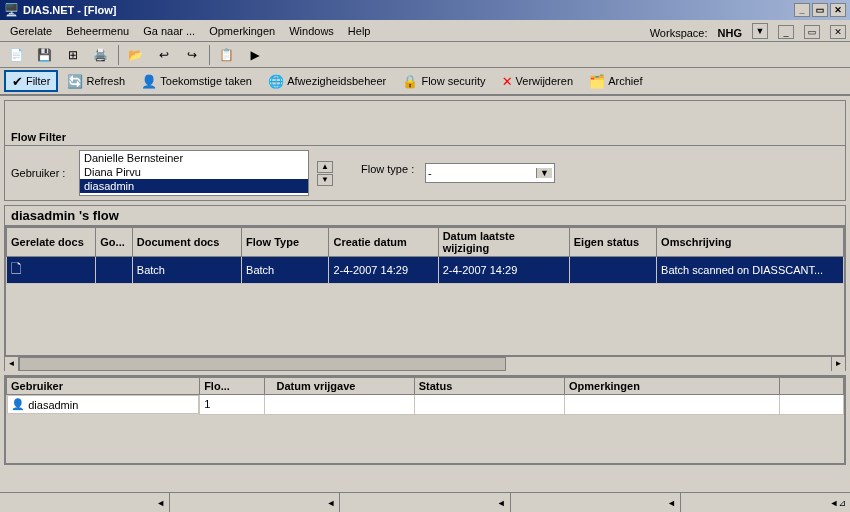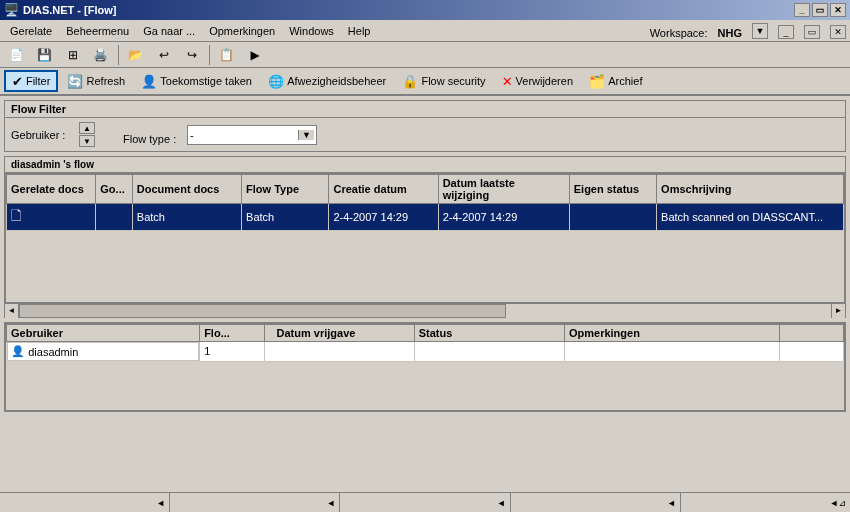--- a/index.html
+++ b/index.html
@@ -124,20 +124,21 @@
     .panel {
       background: #d4d0c8;
       border: 1px solid #808080;
     }
     .panel-header {
       background: #d4d0c8;
       padding: 2px 6px;
       font-size: 11px;
       font-weight: bold;
       border-bottom: 1px solid #808080;
+      margin-top: 28px;
     }
     .panel-content { padding: 4px 6px; }
 
     
     .filter-panel { }
     .filter-row {
       display: flex;
       align-items: center;
       gap: 8px;
     }
@@ -148,31 +149,31 @@
       border: 1px solid #808080;
       background: white;
       font-size: 11px;
       overflow: hidden;
     }
     .select-option {
       padding: 1px 4px;
       cursor: pointer;
     }
     .select-option.selected { background: #0a246a; color: white; }
-    .flow-type-area { display: flex; align-items: flex-end; gap: 4px; }
+    .flow-type-area { display: flex; align-items: flex-start; gap: 4px; }
     .select-arrow {
       margin-left: auto;
       font-size: 9px;
     }
 
     
     .section-header {
       background: #d4d0c8;
       padding: 2px 6px;
-      font-size: 10px;
+      font-size: 13px;
       font-weight: bold;
       border-bottom: 1px solid #808080;
     }
 
     
     .flow-table {
       width: 100%;
       border-collapse: collapse;
       font-size: 11px;
     }
@@ -342,20 +343,25 @@
 
 <div class="main-content">
 
   <div class="panel filter-panel">
     <div class="panel-header">
       <span>Flow Filter</span>
     </div>
     <div class="panel-content">
       <div class="filter-row">
         <span class="filter-label">Gebruiker :</span>
+        <div class="filter-select-multi">
+          <div class="select-option">Danielle  Bernsteiner</div>
+          <div class="select-option">Diana Pirvu</div>
+          <div class="select-option selected">diasadmin</div>
+        </div>
         <div style="display:flex;flex-direction:column;gap:1px;">
           <div style="width:16px;height:12px;background:#d4d0c8;border:1px solid #808080;display:flex;align-items:center;justify-content:center;font-size:8px;cursor:pointer;">▲</div>
           <div style="width:16px;height:12px;background:#d4d0c8;border:1px solid #808080;display:flex;align-items:center;justify-content:center;font-size:8px;cursor:pointer;">▼</div>
         </div>
         <div class="flow-type-area" style="margin-left:20px;">
           <span class="filter-label">Flow type :</span>
           <div style="display:flex;align-items:center;width:130px;height:20px;border:1px solid #808080;background:white;font-size:11px;padding:0 2px;">
             <span>-</span>
             <span class="select-arrow" style="margin-left:auto;background:#d4d0c8;border-left:1px solid #808080;padding:0 3px;font-size:9px;">▼</span>
           </div>

